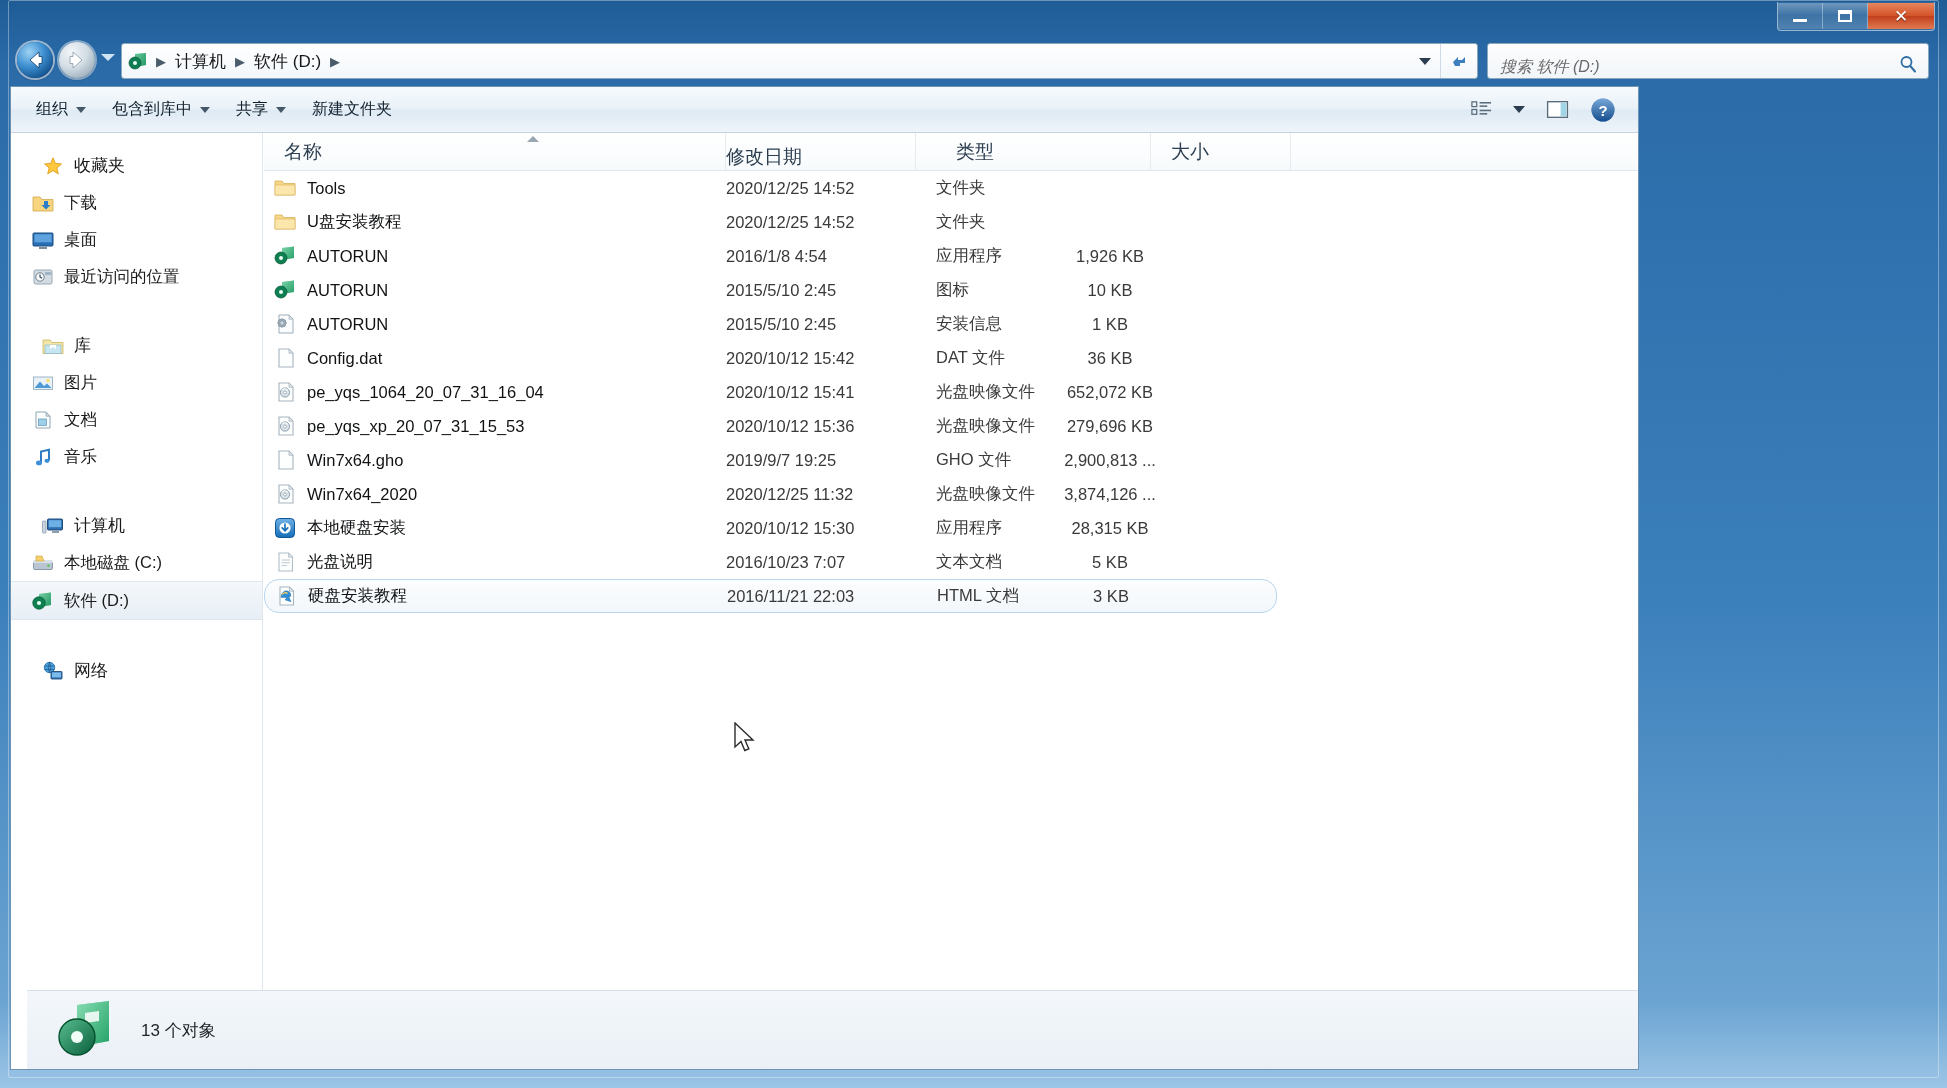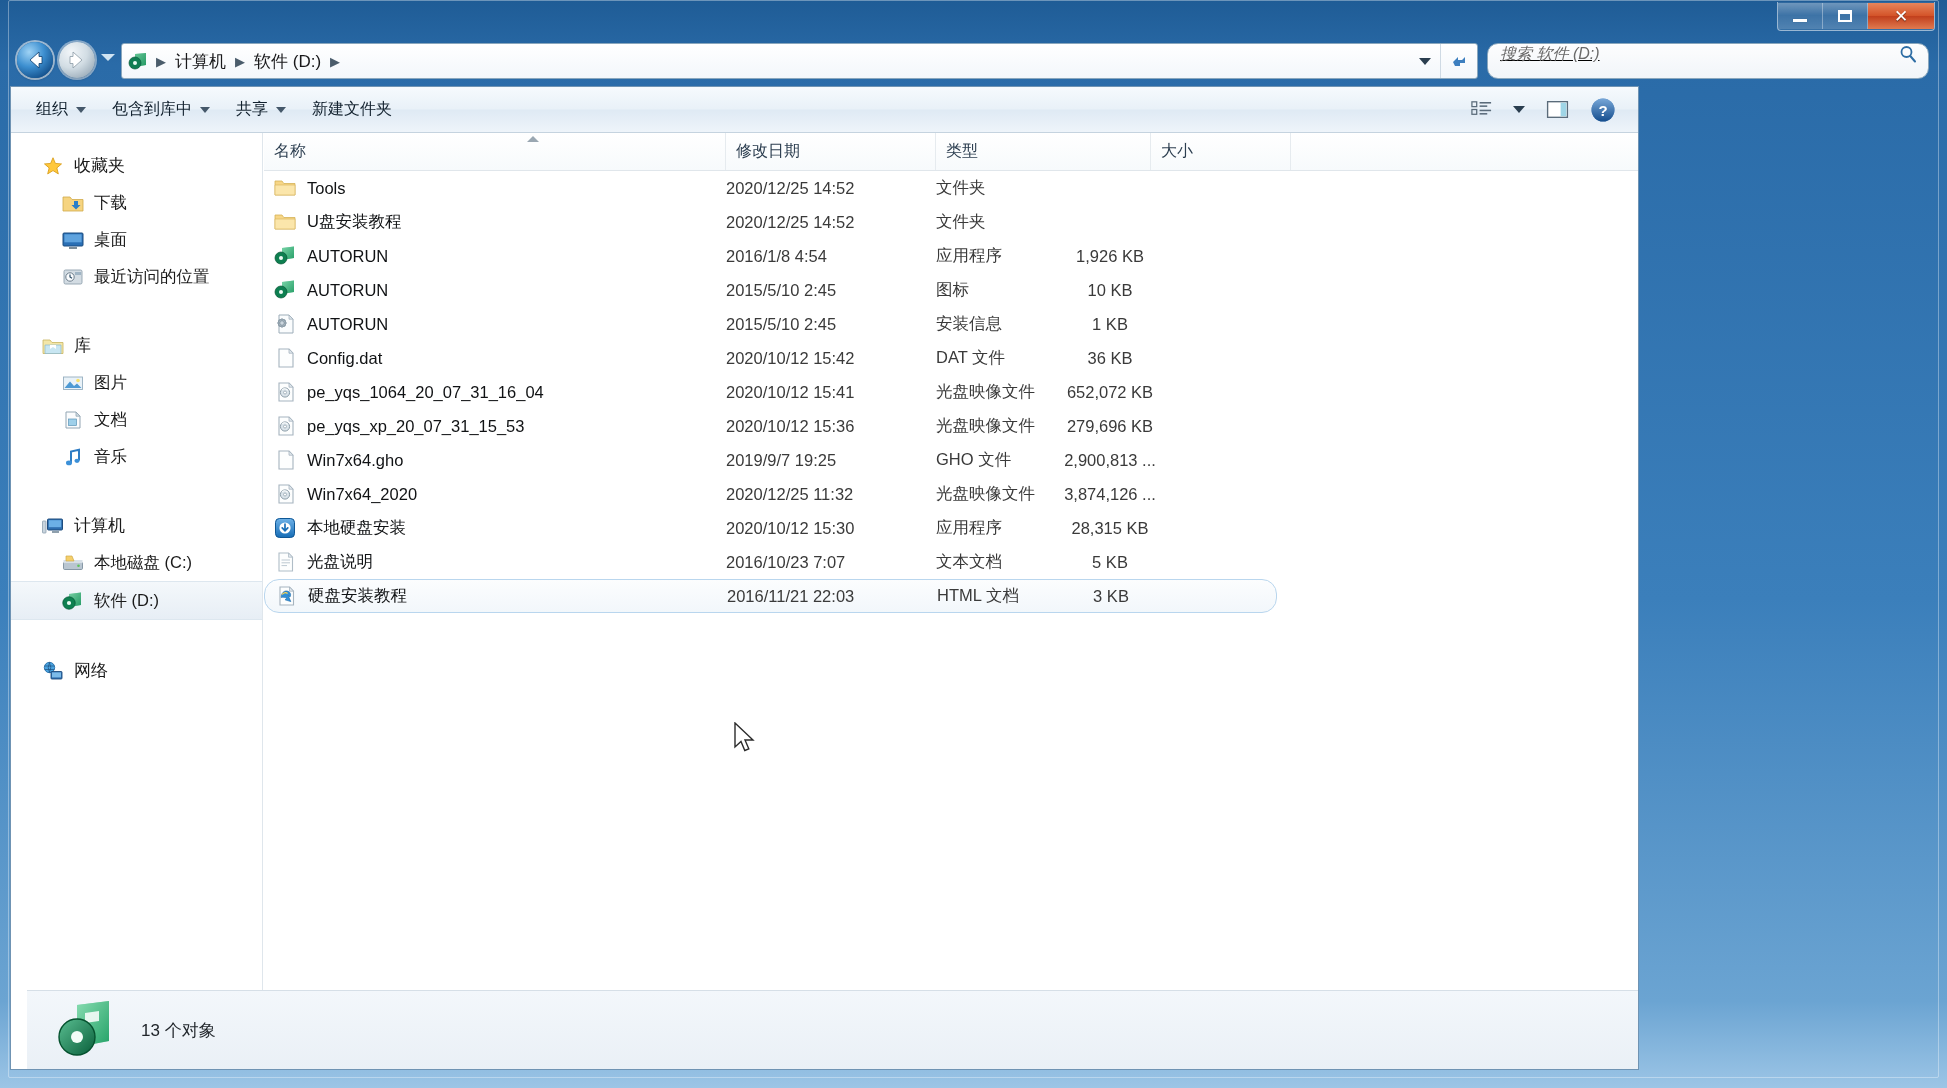--- a/index.html
+++ b/index.html
@@ -106,24 +106,23 @@
   }
   .caret-dn { width:0;height:0;border-left:6px solid transparent;border-right:6px solid transparent;border-top:7px solid #2a3e4f; }
   .addr-refresh {
     width: 36px; height: 100%; display:flex;align-items:center;justify-content:center;
     border-left:1px solid #cfdae4; color:#2d6ca8; font-size:17px; font-weight:bold;
   }
 
   .search-box {
     position: absolute; left: 1478px; top: 3px; width: 440px; height: 34px;
     background: linear-gradient(to bottom,#fdfdfe,#f1f5f9);
-    border: 1px solid #8aa7bd; border-radius: 11px;
-    display:flex; align-items:flex-start;
+    border: 1px solid #8aa7bd; border-radius: 3px;
+    display:flex; align-items:flex-end;
     box-shadow: inset 0 1px 0 #fff;
-    text-decoration: underline;
   }
   .search-placeholder {
     font-size: 16px; font-style: italic; color: #6a6a6a; margin-left: 12px;
   }
   .search-icon-wrap { margin-left:auto; margin-right:10px; }
 
   
   .client {
     position: absolute; left: 10px; top: 86px;
     width: 1629px; height: 984px;
@@ -160,21 +159,21 @@
     padding-top: 14px;
     box-sizing: border-box;
     overflow: hidden;
   }
   .nav-group { margin-bottom: 4px; }
   .nav-row {
     display: flex; align-items: center; height: 37px;
     font-size: 17px; color: #1a1a1a; white-space: nowrap;
     padding-left: 30px;
   }
-  .nav-row.child { padding-left: 50px; font-size: 16.5px; }
+  .nav-row.child { padding-left: 20px; font-size: 16.5px; }
   .nav-row.selected {
     background: linear-gradient(to bottom, #f4f8fb, #e7eef5);
     border-top: 1px solid #dde7ef; border-bottom: 1px solid #dde7ef;
     margin-right: 0px;
   }
   .nav-ico { width: 24px; height: 22px; margin-right: 9px; position: relative; flex: none; }
   .group-gap { height: 28px; }
 
   
   .listpane {
@@ -183,24 +182,24 @@
   }
   .col-head {
     position: relative; height: 37px;
     background: linear-gradient(to bottom,#ffffff,#f7fafc);
     border-bottom: 1px solid #e0e6eb;
     display: flex; align-items: center;
   }
   .col {
     position: absolute; top: 0; height: 100%;
     display: flex; align-items: center;
-    font-size: 16px; color: #2c3e50;
+    font-size: 19px; color: #2c3e50;
     border-right: 1px solid #e6ebef;
     box-sizing: border-box;
-    padding-left: 10px;
+    padding-left: 20px;
   }
   .sort-tri {
     position: absolute; left: 263px; top: 3px;
     width: 0;height:0;border-left:6px solid transparent;border-right:6px solid transparent;
     border-bottom: 6px solid #9aa7b2;
   }
   .rows { position: relative; }
   .row {
     position: relative; display: flex; align-items: center;
     height: 34px; font-size: 16.5px; color: #101214;
@@ -516,21 +515,21 @@
         </div>
       </div>
     </div>
 
     <div class="listpane">
       <div class="col-head">
         <div class="col" style="left:0px;width:462px;">
           <span>名称</span>
         </div>
         <div class="sort-tri"></div>
-        <div class="col" style="left:462px;width:210px;">
+        <div class="col" style="left:442px;width:210px;align-items:flex-end;">
           <span>修改日期</span>
         </div>
         <div class="col" style="left:672px;width:215px;">
           <span>类型</span>
         </div>
         <div class="col" style="left:887px;width:140px;">
           <span>大小</span>
         </div>
       </div>
 

